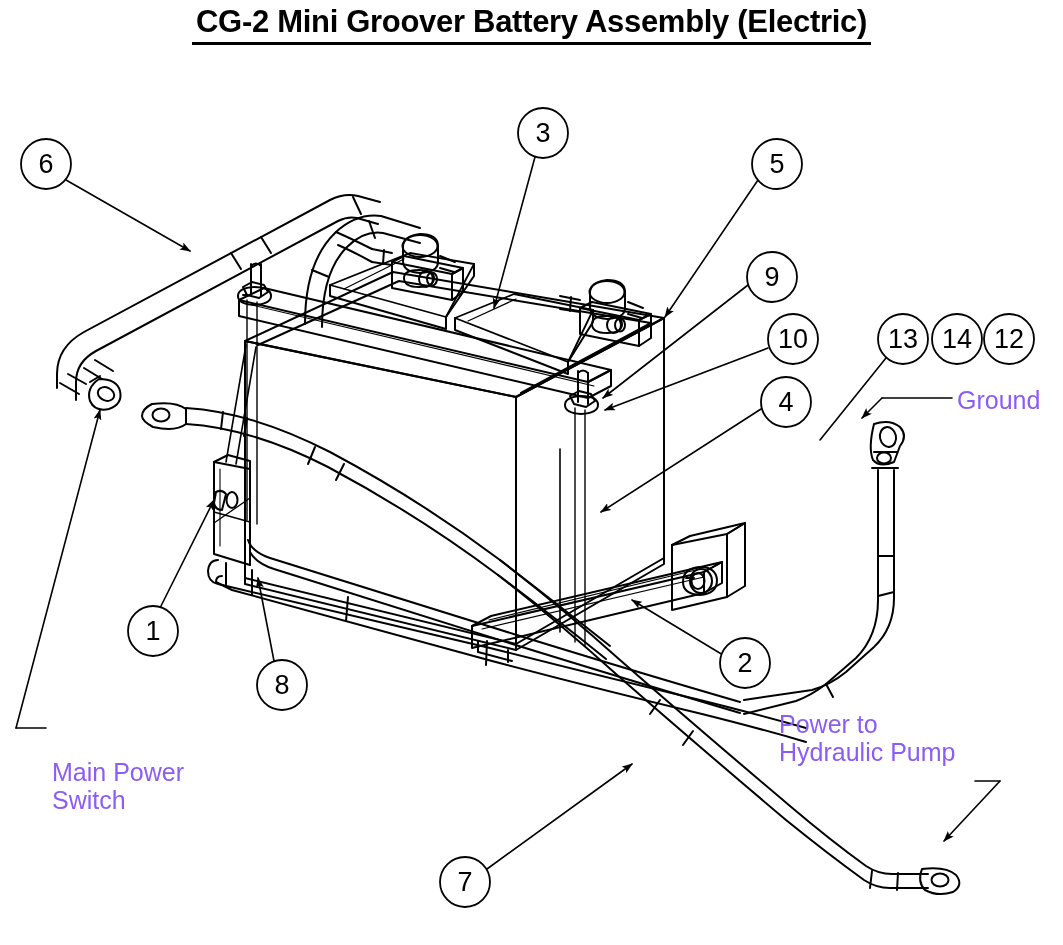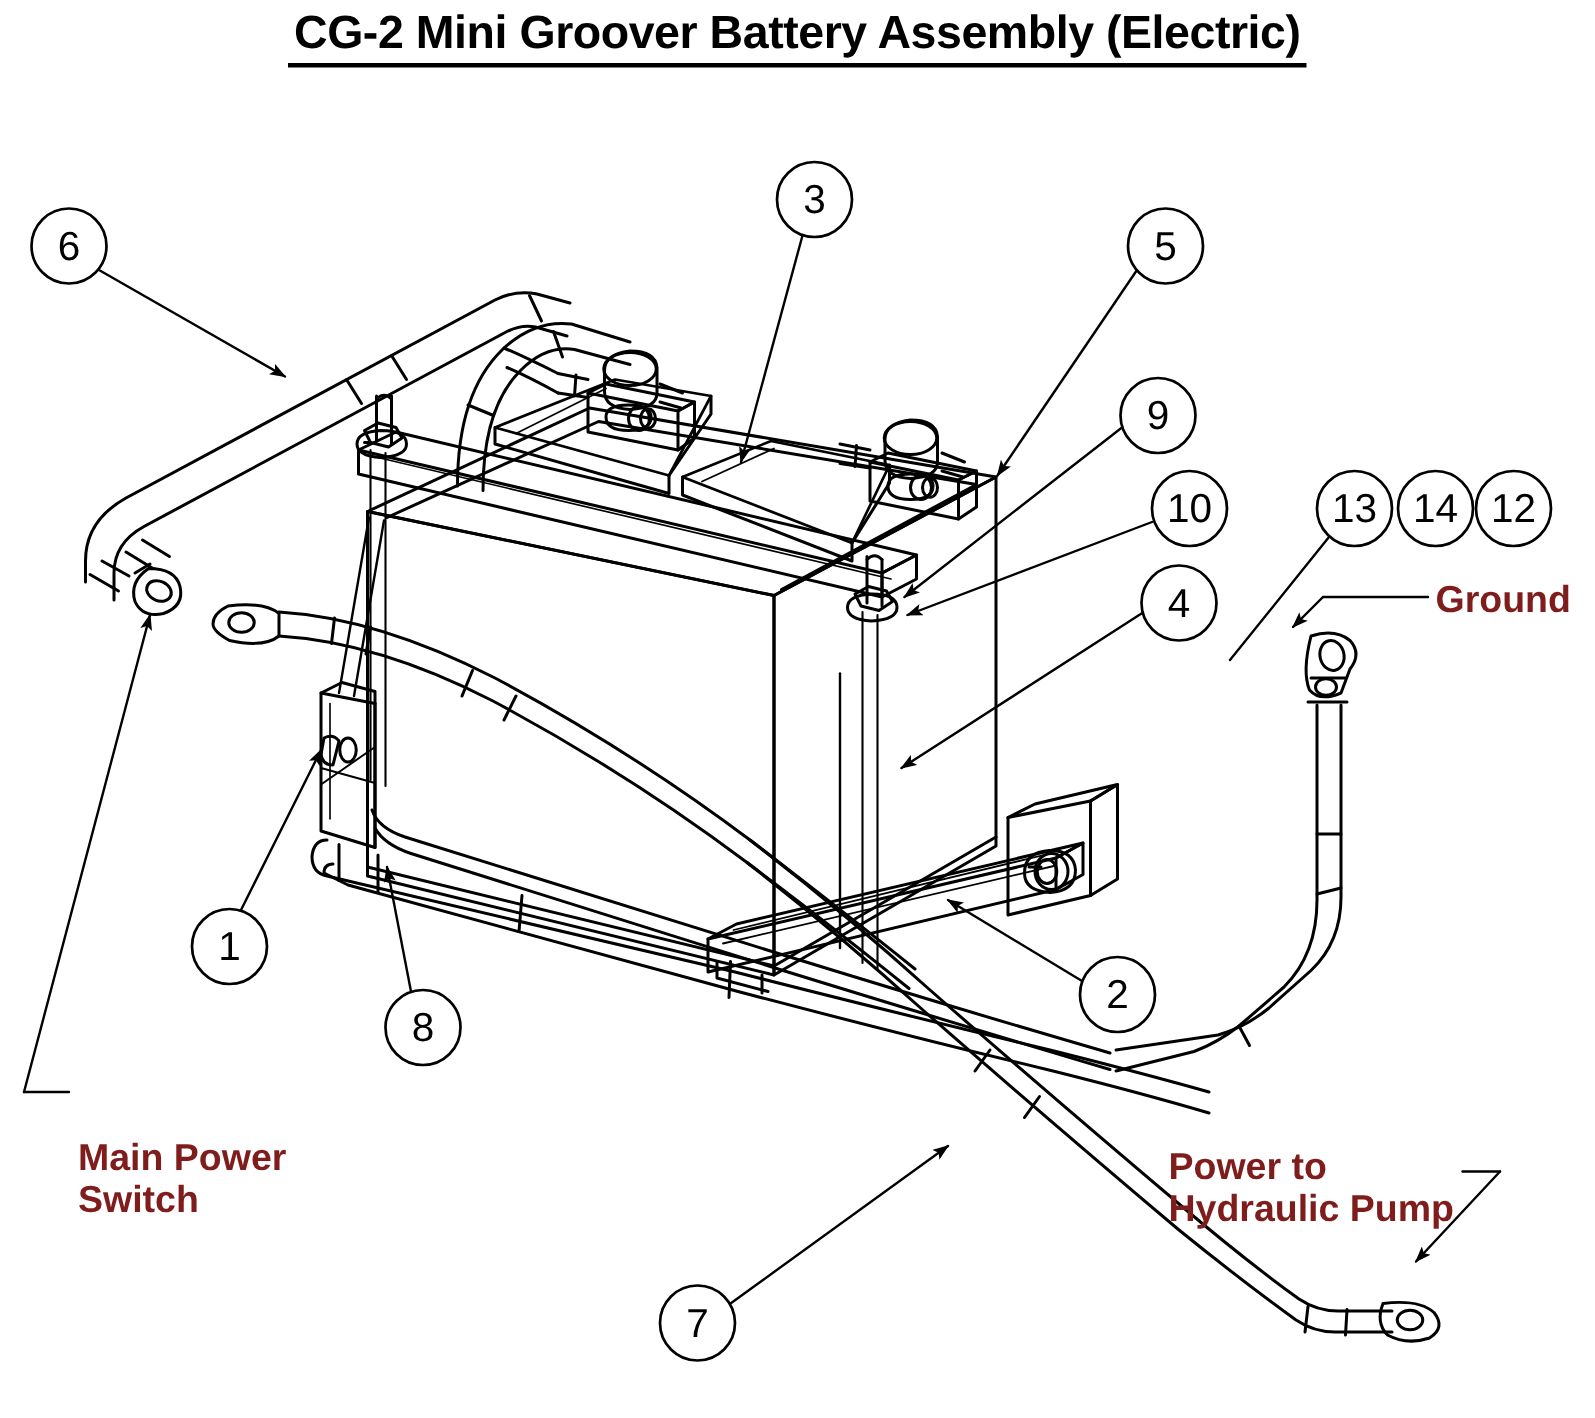--- a/index.html
+++ b/index.html
@@ -31,27 +31,27 @@
 
   
   #drawing{position:absolute;left:0;top:0;width:1063px;height:945px;}
   #drawing svg{display:block;}
 
   
   .note{
     position:absolute;
     font-size:25px;
     line-height:1.12;
-    font-weight:700;
+    font-weight:400;
     white-space:pre;
-    color:#7f1d1d;
+    color:#8b5cf6;
   }
   #note-main-power{left:52px;top:715px;margin-top:43px;}
   #note-ground{left:957px;top:386px;}
-  #note-hyd{left:779px;top:764px;text-align:left;}
+  #note-hyd{left:779px;top:710px;text-align:left;}
 </style>
 </head>
 <body>
 
 <div id="sheet">
 
   <div id="title-block">
     <span id="title-text">CG-2 Mini Groover Battery Assembly (Electric)</span>
   </div>
 

